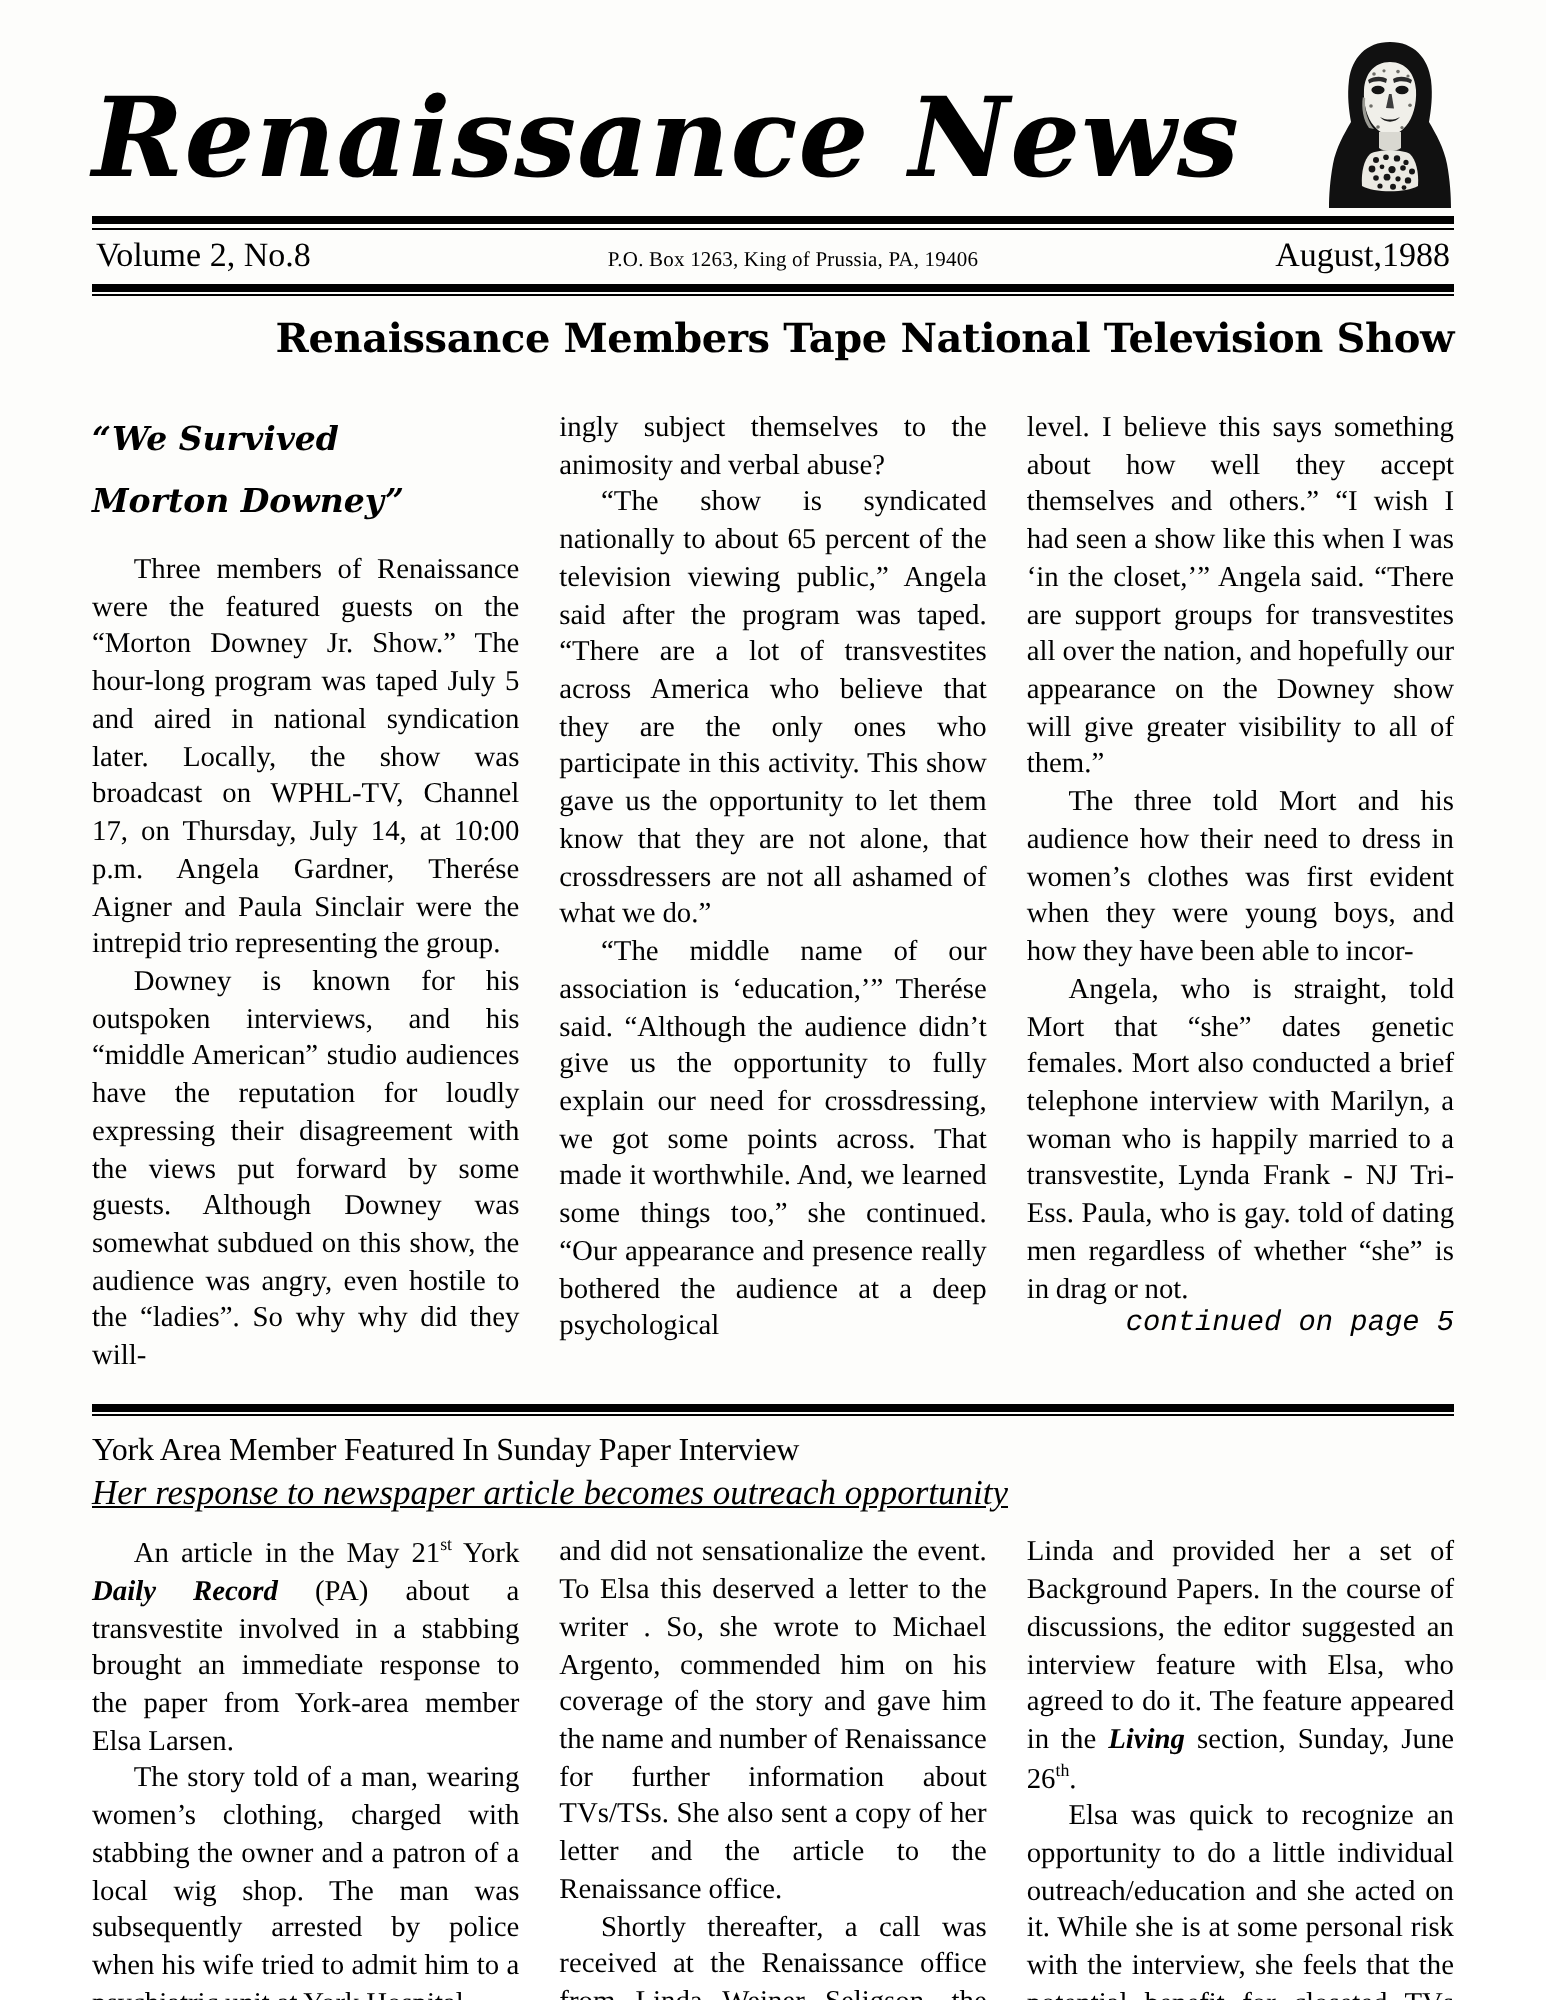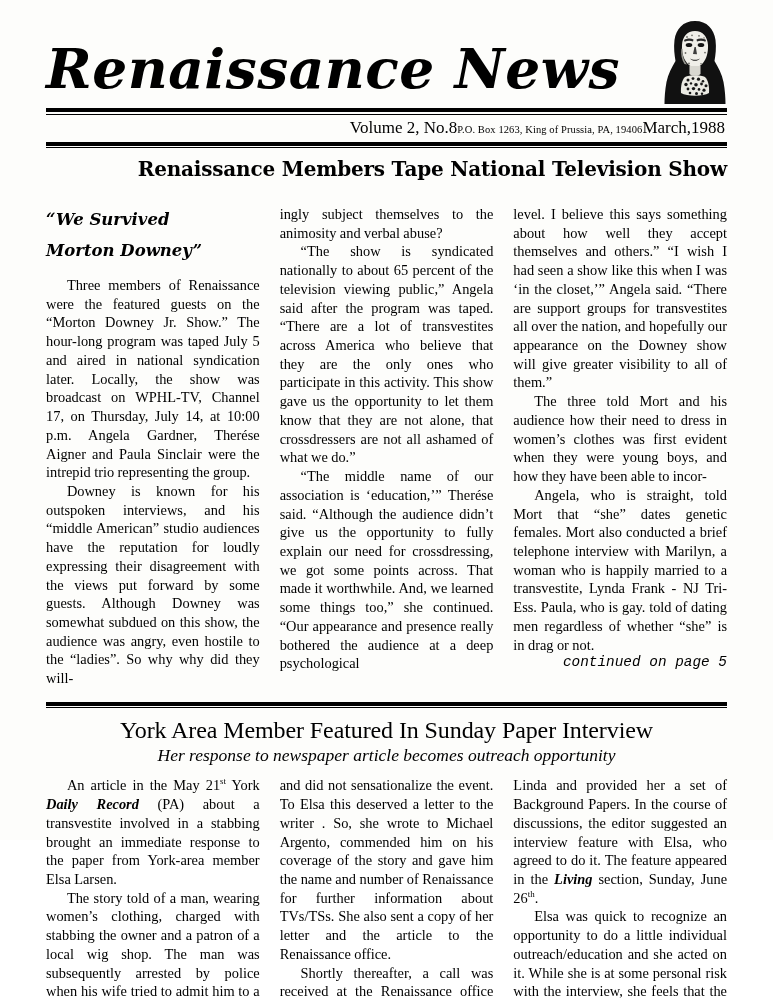--- a/index.html
+++ b/index.html
@@ -58,21 +58,21 @@
     height: 1px;
     background: #000;
     margin-top: 1.5px;
   }
   .rule-pair { margin: 0; }
 
   
   .folio {
     display: flex;
     align-items: baseline;
-    justify-content: flex-end;
+    justify-content: space-between;
     padding: 3px 2px 4px 2px;
     font-family: "Liberation Serif", serif;
   }
   .folio-left, .folio-right {
     font-size: 17px;
   }
   .folio-center {
     font-size: 10.5px;
     letter-spacing: 0.1px;
   }
@@ -127,33 +127,32 @@
   
   .section-divider {
     margin-top: 14px;
     margin-bottom: 9px;
   }
 
   
   .headline-2 {
     font-family: "Liberation Serif", serif;
     font-weight: 400;
-    font-size: 24px;
-    text-align: center;
+    font-size: 16px;
     letter-spacing: -0.1px;
     margin: 0 0 1px 0;
     white-space: nowrap;
   }
   .subhead-2 {
     font-family: "Liberation Serif", serif;
     font-style: italic;
     font-size: 17.5px;
-    text-align: center;
     margin: 0 0 10px 0;
     white-space: nowrap;
+    text-decoration: underline;
   }
   sup { font-size: 0.62em; vertical-align: super; }
   .ital { font-style: italic; font-weight: bold; }
 </style>
 </head>
 <body>
 
 <div class="page">
 
   <div class="masthead">
@@ -214,21 +213,21 @@
   </div>
 
   <div class="rule-pair">
     <div class="rule-thick"></div>
     <div class="rule-thin"></div>
   </div>
 
   <div class="folio">
     <div class="folio-left">Volume 2, No.8</div>
     <div class="folio-center">P.O. Box 1263, King of Prussia, PA, 19406</div>
-    <div class="folio-right">March,1988</div>
+    <div class="folio-right">August,1988</div>
   </div>
 
   <div class="rule-pair">
     <div class="rule-thick"></div>
     <div class="rule-thin"></div>
   </div>
 
   <div>
     <h1 class="headline-main">Renaissance Members Tape National Television Show</h1>
 

